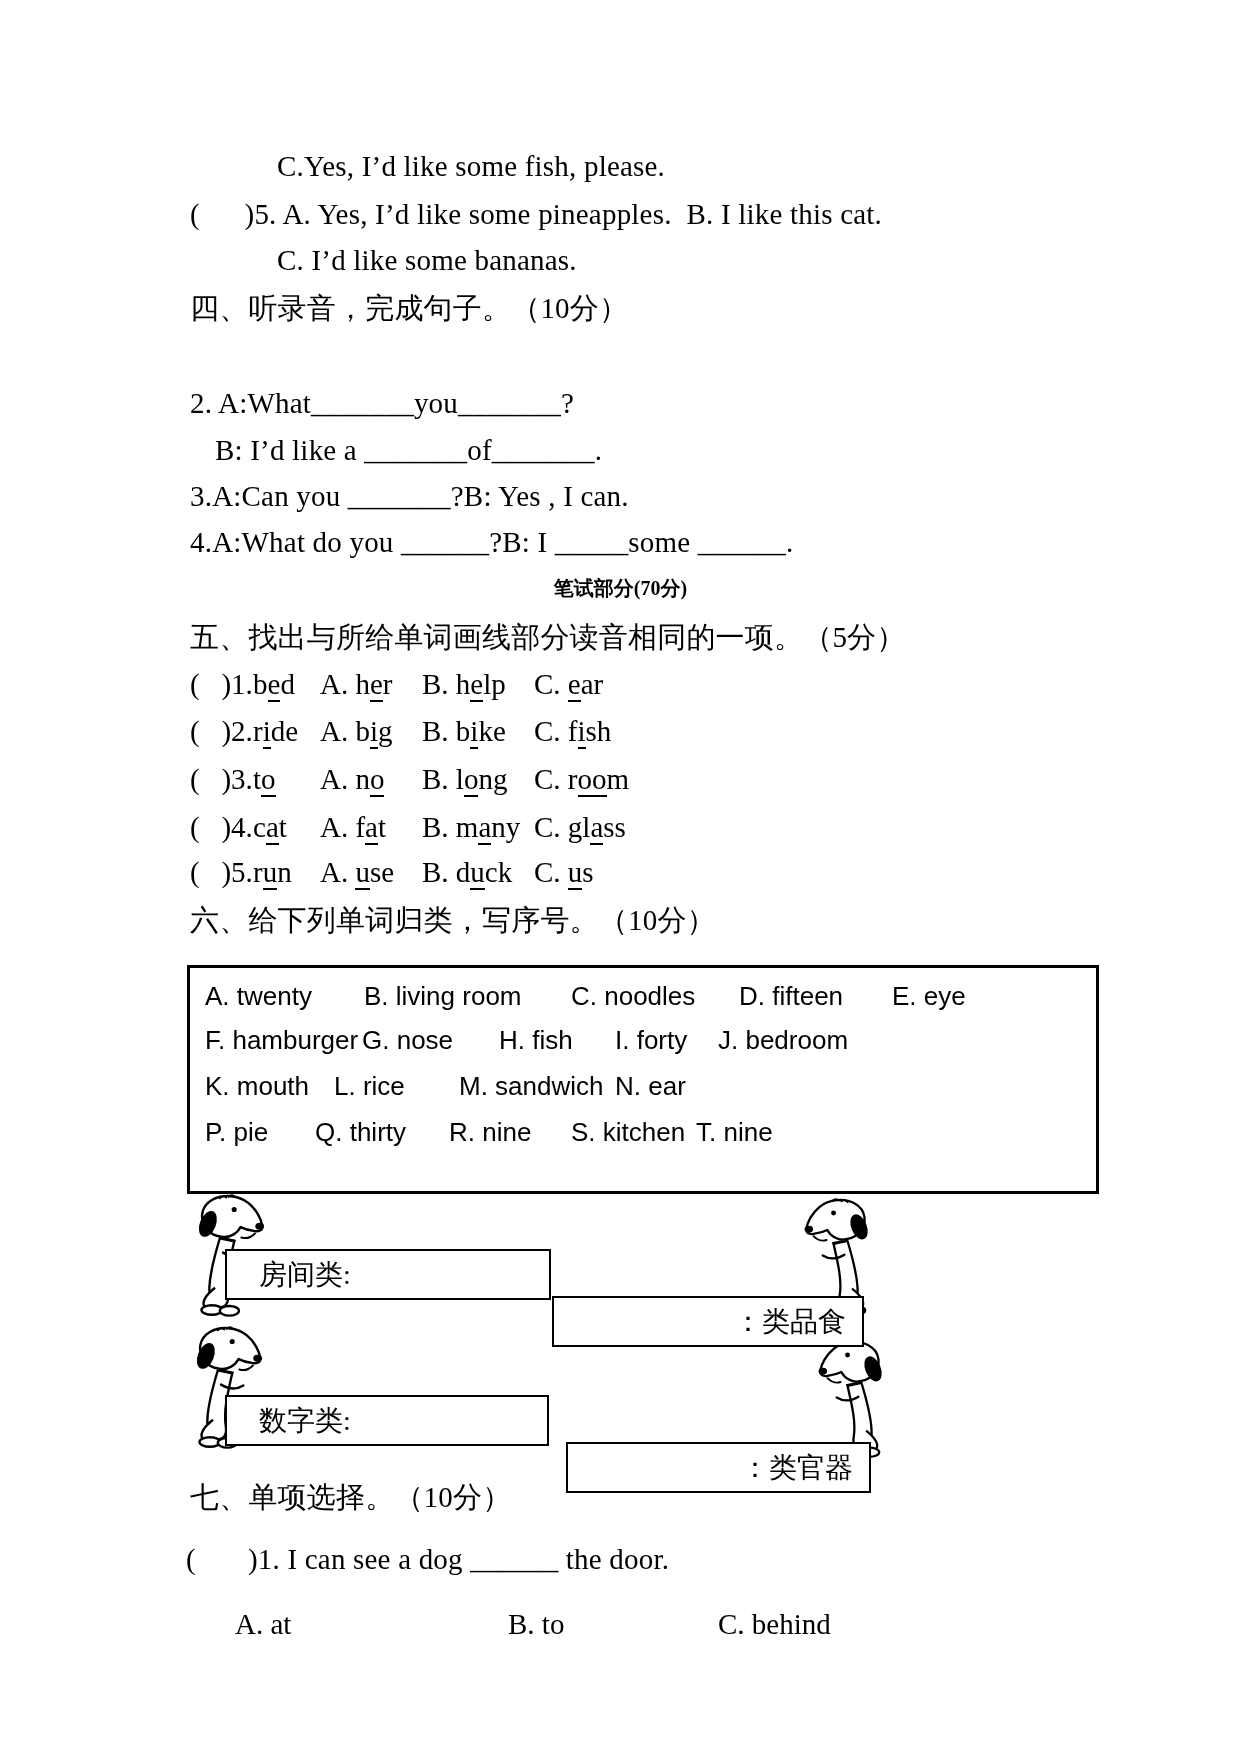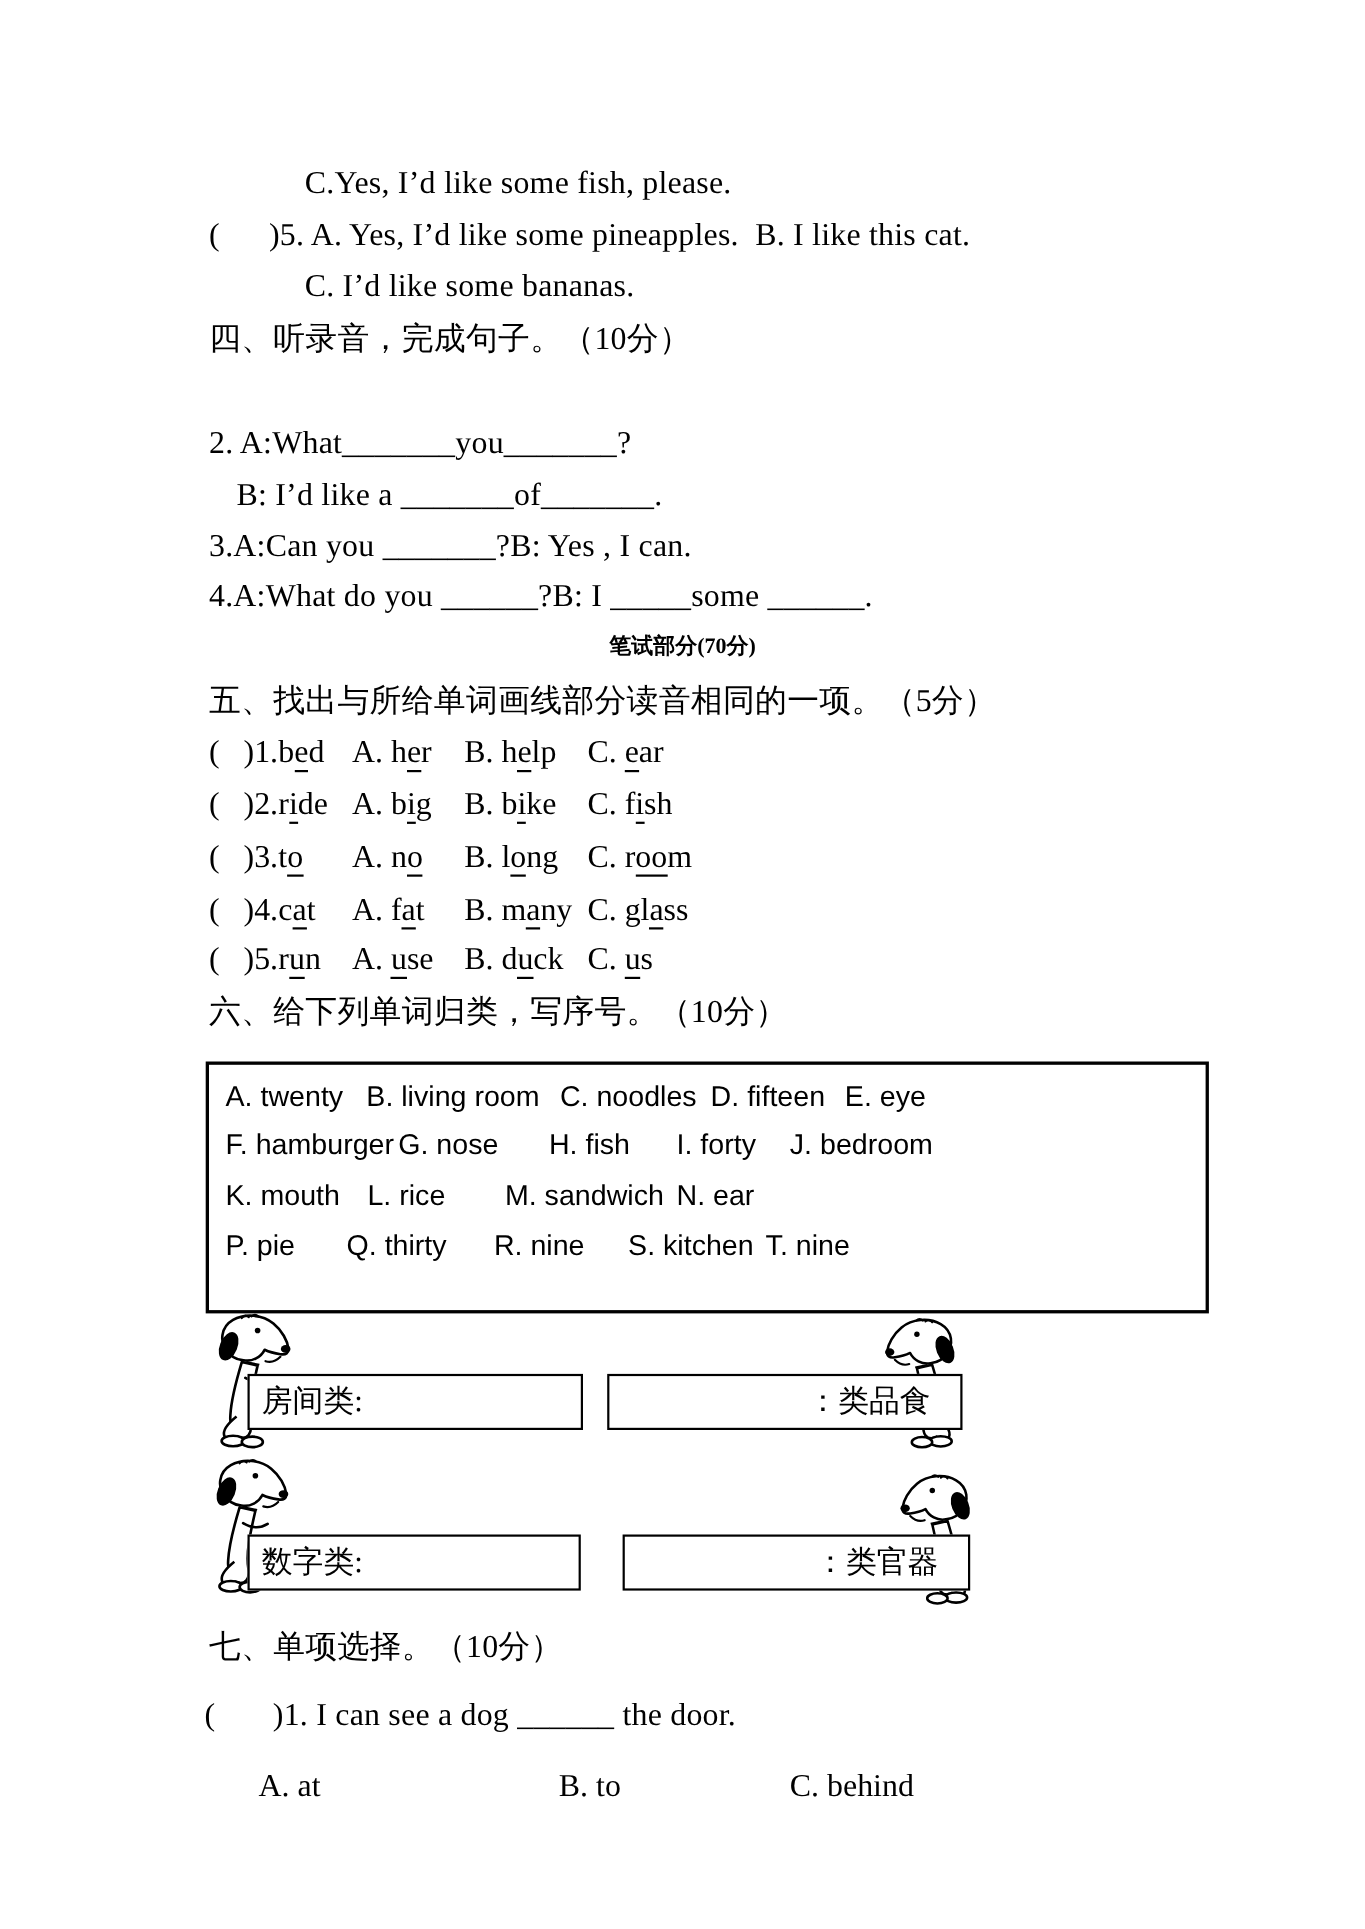--- a/index.html
+++ b/index.html
@@ -39,33 +39,33 @@
   .wordbank{
     position:absolute;left:187px;top:965px;width:906px;height:223px;
     border:3px solid #000;background:#fff;
   }
   .wb-row{
     position:absolute;left:15px;right:6px;
     display:grid;
     font-family:"Liberation Sans","DejaVu Sans",sans-serif;
     font-size:26px;line-height:40px;white-space:pre;
   }
-  .wb-r1{top:8px;grid-template-columns:128px 176px 137px 122px auto;}
+  .wb-r1{top:8px;grid-template-columns:128px 176px 137px 122px auto;gap:31px;}
   .wb-r2{top:52px;grid-template-columns:157px 137px 116px 103px auto;}
   .wb-r3{top:98px;grid-template-columns:129px 125px 156px 100px auto;}
   .wb-r4{top:144px;grid-template-columns:110px 134px 122px 125px auto;}
   
   .catbox{
     position:absolute;height:47px;
     border:2.5px solid #000;background:#fff;
     font-size:28px;line-height:47px;
     z-index:2;white-space:pre;
   }
-  .catbox.left{padding-left:11px;}
-  .catbox.right{text-align:right;padding-right:27px;}
+  .catbox.left{padding-left:32px;}
+  .catbox.right{text-align:right;padding-right:16px;margin-top:47px;}
   
   .snoopy{position:absolute;z-index:1;}
   .snoopy.flip{transform:scaleX(-1);}
   
   .optline{position:absolute;font-size:29px;line-height:40px;white-space:pre;}
 </style>
 </head>
 <body>
 
 <div class="page">

